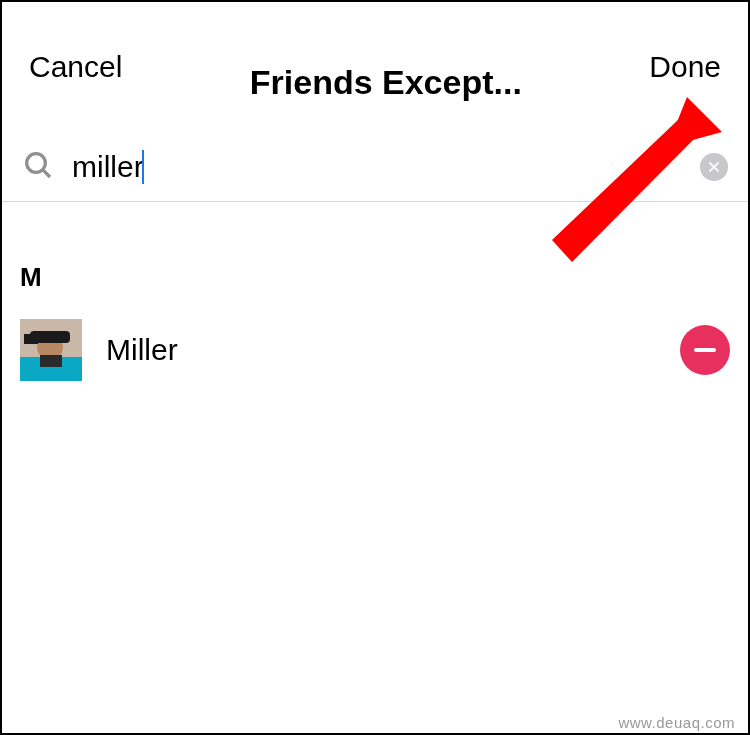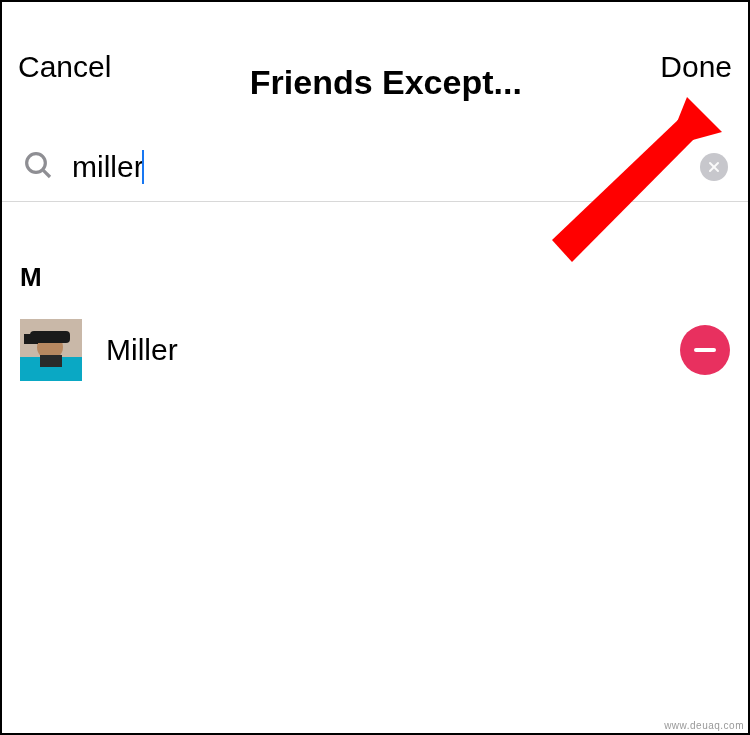--- a/index.html
+++ b/index.html
@@ -13,21 +13,21 @@
       font-family: -apple-system, BlinkMacSystemFont, "Segoe UI", Helvetica, Arial, sans-serif;
       background: #fff;
       border: 2px solid #000;
       position: relative;
       overflow: hidden;
     }
     .header {
       display: flex;
       align-items: center;
       justify-content: space-between;
-      padding: 0 16px;
+      padding: 0 27px;
       height: 130px;
     }
     .cancel-btn {
       font-size: 30px;
       font-weight: 400;
       color: #000;
       background: none;
       border: none;
       cursor: pointer;
     }
@@ -148,22 +148,22 @@
     }
     .arrow-overlay {
       position: absolute;
       top: 90px;
       left: 530px;
       pointer-events: none;
     }
     .watermark {
       position: absolute;
       bottom: 2px;
-      right: 4px;
-      font-size: 10px;
+      right: 13px;
+      font-size: 15px;
       color: #999;
       letter-spacing: 0.5px;
     }
   </style>
 </head>
 <body>
 
 <div class="header">
   <button class="cancel-btn">Cancel</button>
   <div class="title">Friends Except...</div>

